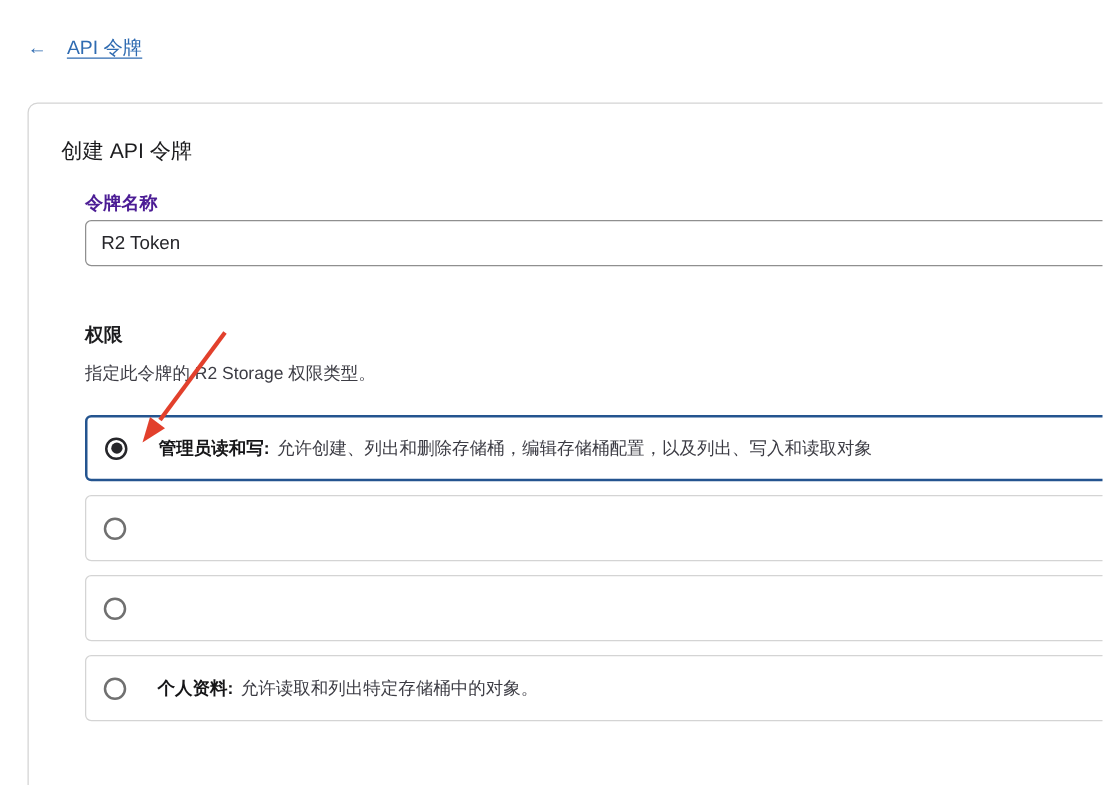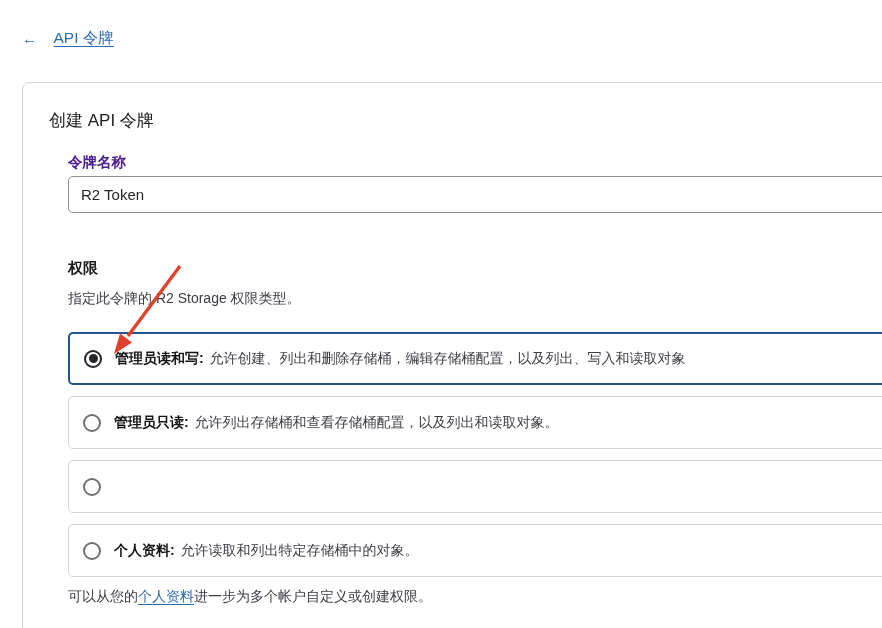--- a/index.html
+++ b/index.html
@@ -37,21 +37,21 @@
             margin-bottom:11px; padding:0 14px; background:#fff;
             border:1px solid #d4d4d4; border-radius:5px; cursor:pointer; }
   .option.selected { border:2px solid #24548f; }
 
   .radio { width:18px; height:18px; min-width:18px; border-radius:50%;
            border:2px solid #707070; display:flex; align-items:center;
            justify-content:center; background:#fff; }
   .radio.checked { border-color:#26262a; }
   .radio .dot { width:9px; height:9px; border-radius:50%; background:#26262a; }
 
-  .option-text { font-size:14px; color:#3c3c44; white-space:nowrap; }
+  .option-text { font-size:14px; color:#3c3c44; white-space:nowrap;margin-left:12px; }
   .option-text b { color:#151517; font-weight:700; margin-right:2px; }
 
   .footer-note { position:absolute; left:45px; top:505px; font-size:14px; color:#3c3c44; }
   .inline-link { color:#2f6bb1; text-decoration:underline; text-underline-offset:3px; cursor:pointer; }
 
   .arrow-annotation { position:absolute; left:98px; top:258px; width:110px;
                       height:105px; z-index:6; pointer-events:none; }
 </style>
 </head>
 <body>
@@ -78,39 +78,34 @@
       <div class="option selected">
         <span class="radio checked">
             <span class="dot"></span>
           </span>
         <span class="option-text"><b>管理员读和写:</b>
           <span>允许创建、列出和删除存储桶，编辑存储桶配置，以及列出、写入和读取对象</span></span>
       </div>
 
       <div class="option">
         <span class="radio"></span>
-        <span class="option-text"><b>管理员只读:</b>
-          <span>允许列出存储桶和查看存储桶配置，以及列出和读取对象。</span></span>
       </div>
 
       <div class="option">
         <span class="radio"></span>
       </div>
 
       <div class="option">
         <span class="radio"></span>
         <span class="option-text"><b>个人资料:</b>
           <span>允许读取和列出特定存储桶中的对象。</span></span>
       </div>
 
     </div>
 
-    <div class="footer-note">
-      <span>可以从您的</span><a class="inline-link">个人资料</a><span>进一步为多个帐户自定义或创建权限。</span>
-    </div>
 
   </div>
 
   <svg class="arrow-annotation" viewBox="0 0 110 105" xmlns="http://www.w3.org/2000/svg">
     <line x1="82" y1="8" x2="30" y2="78" stroke="#e2402c" stroke-width="3.4"></line>
     <polygon points="16,96 34,84.5 22,75.5" fill="#e2402c"></polygon>
   </svg>
 
 </div>
 

